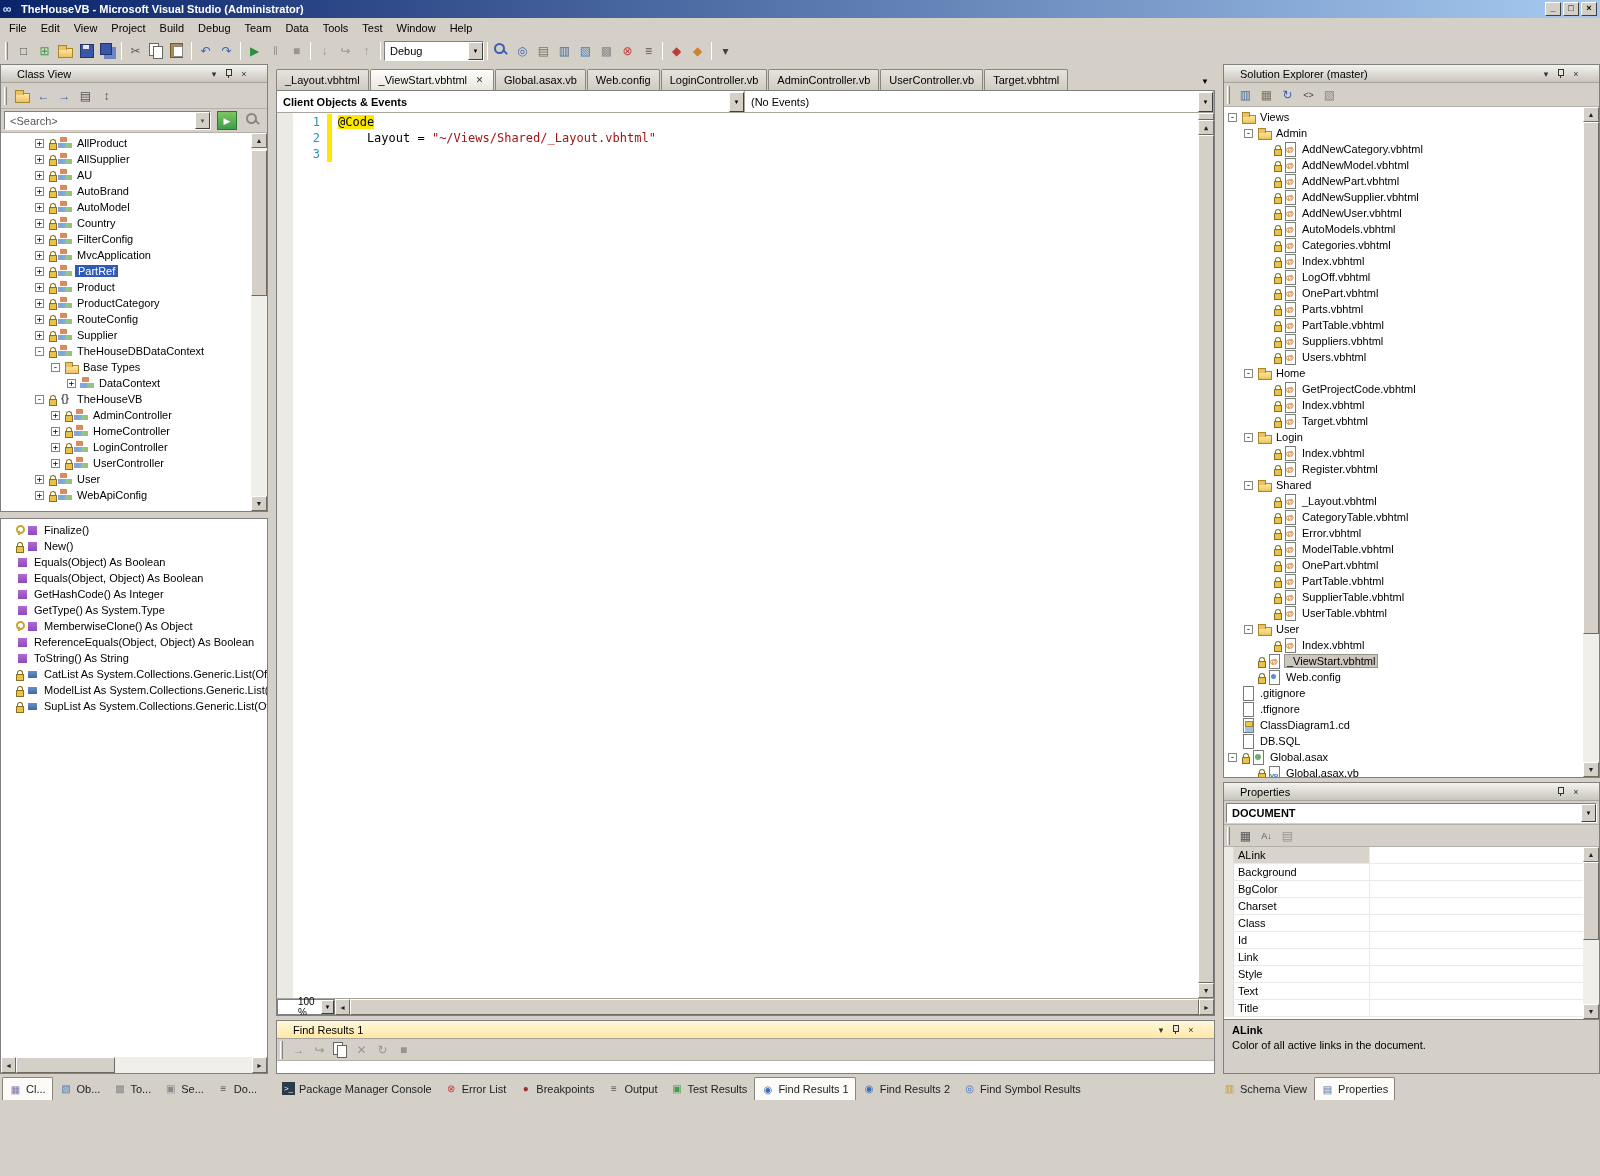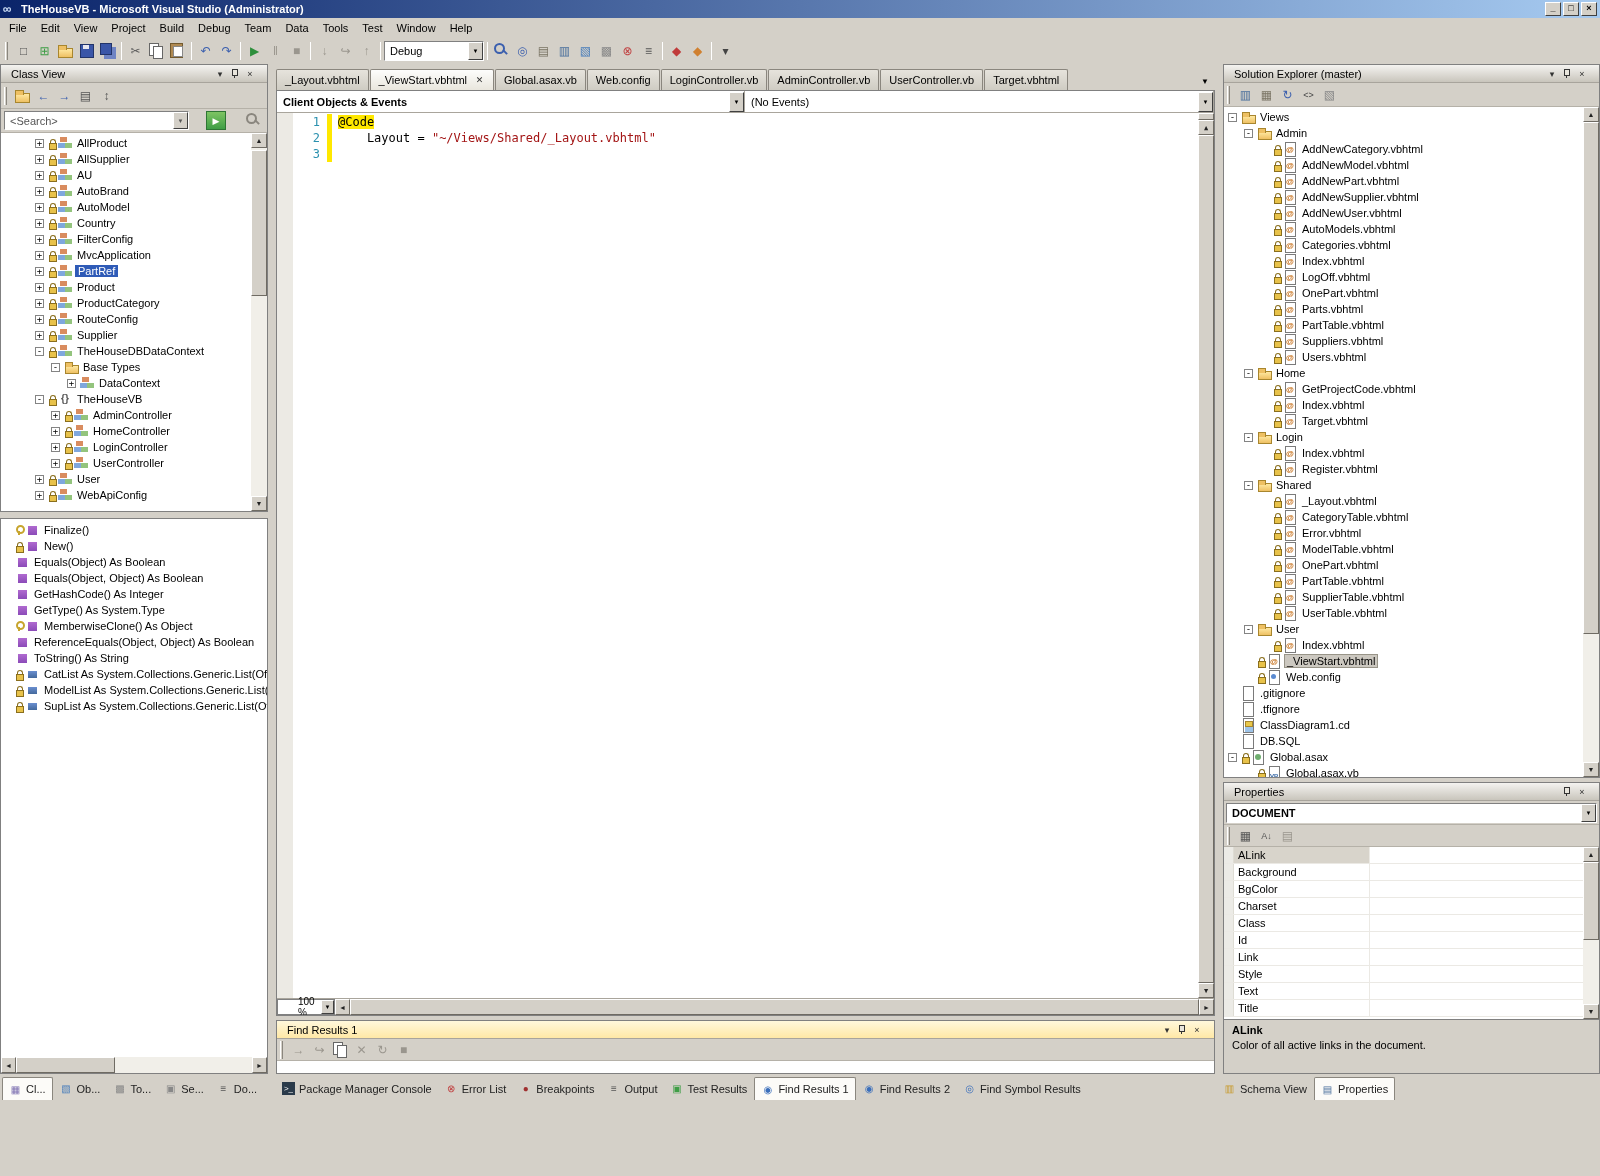--- a/index.html
+++ b/index.html
@@ -35,21 +35,21 @@
 .i-floppy2:before{left:3px;top:3px;width:10px;height:10px;background:#3a56a8;border:1px solid #22346a;box-shadow:4px 4px 0 #6f84c4}
 .i-copy:before{left:3px;top:3px;width:8px;height:11px;background:#fff;border:1px solid #666}
 .i-copy:after{left:7px;top:6px;width:8px;height:11px;background:#fff;border:1px solid #666}
 .i-paste:before{left:3px;top:3px;width:11px;height:13px;background:#b08a52;border:1px solid #735a2e}
 .i-paste:after{left:6px;top:6px;width:8px;height:9px;background:#fff;border:1px solid #888}
 .i-mag:before{left:3px;top:3px;width:7px;height:7px;border:2px solid #3b5fae;border-radius:50%}
 .i-mag:after{left:11px;top:11px;width:6px;height:2px;background:#3b5fae;transform:rotate(45deg)}
 .i-mag.gray:before{border-color:#8a867e}.i-mag.gray:after{background:#8a867e}
 
 
-.tw-head{height:18px;display:flex;align-items:center;padding:0 10px;background:linear-gradient(#f4f3f0,#c9c5bc);border-bottom:1px solid #a8a49c;flex:none}
+.tw-head{height:18px;display:flex;align-items:center;padding:0 16px;background:linear-gradient(#f4f3f0,#c9c5bc);border-bottom:1px solid #a8a49c;flex:none}
 .tw-head.focused{background:linear-gradient(#fff8dc,var(--hdrfocus,#ffe8a6))}
 .tw-title{white-space:nowrap;overflow:hidden}
 .tw-btns{margin-left:auto;display:flex;gap:1px}
 .twb{width:14px;height:13px;display:flex;align-items:center;justify-content:center;font-size:9px;color:#333;position:relative}
 .pinbtn:before{content:'';position:absolute;left:4px;top:2px;width:4px;height:5px;border:1px solid #333;background:#e8e5dc}
 .pinbtn:after{content:'';position:absolute;left:6px;top:8px;width:1px;height:3px;background:#333}
 .subtb{display:flex;align-items:center;background:#d4d0c8;border-bottom:1px solid #b5b1a8;padding:0 2px;flex:none}
 
 
 .tree{flex:1;overflow:hidden;background:#fff;padding-top:2px}
@@ -93,21 +93,21 @@
 
 .main{height:1010px;display:flex;flex:none}
 .col-left{width:268px;display:flex;flex-direction:column;flex:none}
 .colgap{width:8px;flex:none}
 .col-center{width:939px;display:flex;flex-direction:column;flex:none}
 .col-right{width:377px;display:flex;flex-direction:column;flex:none}
 
 
 .cv{height:448px;display:flex;flex-direction:column;border:1px solid #808080;background:#fff;flex:none}
 .cv-tb{height:26px}
-.cv-search{height:24px;display:flex;align-items:center;background:#d4d0c8;padding:0 3px;gap:17px;border-bottom:1px solid #b5b1a8;flex:none}
+.cv-search{height:24px;display:flex;align-items:center;background:#d4d0c8;padding:0 3px;gap:6px;border-bottom:1px solid #b5b1a8;flex:none}
 .cv-search .combo{flex:1;height:19px;color:#555}
 .gobtn{width:20px;height:19px;background:linear-gradient(#7ec463,#3f9e46);border:1px solid #2e7534;color:#fff;font-size:9px;display:flex;align-items:center;justify-content:center;flex:none}
 .treewrap{flex:1;display:flex;overflow:hidden;background:#fff}
 .hsplit{height:6px;flex:none}
 .membersbox{flex:1;border:1px solid #808080;background:#fff;display:flex;flex-direction:column;overflow:hidden}
 #members{flex:1;overflow:hidden;padding-top:3px}
 #members .trow{padding-left:14px}
 
 
 .doctabs{height:26px;display:flex;align-items:flex-end;padding:3px 2px 0 0;flex:none}

